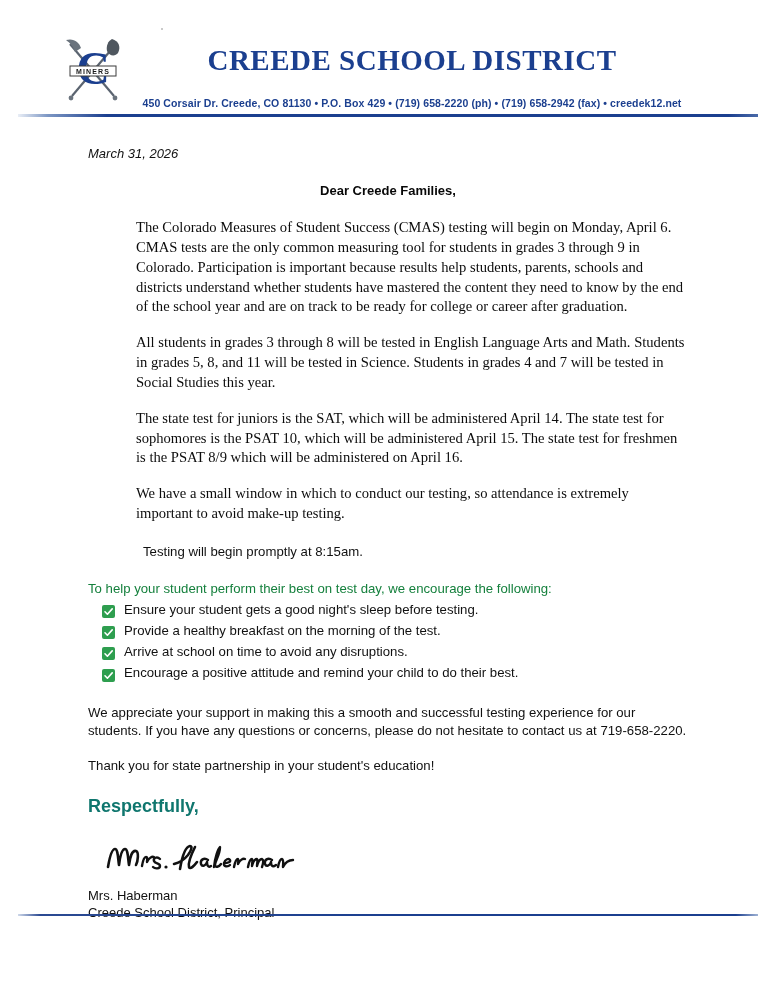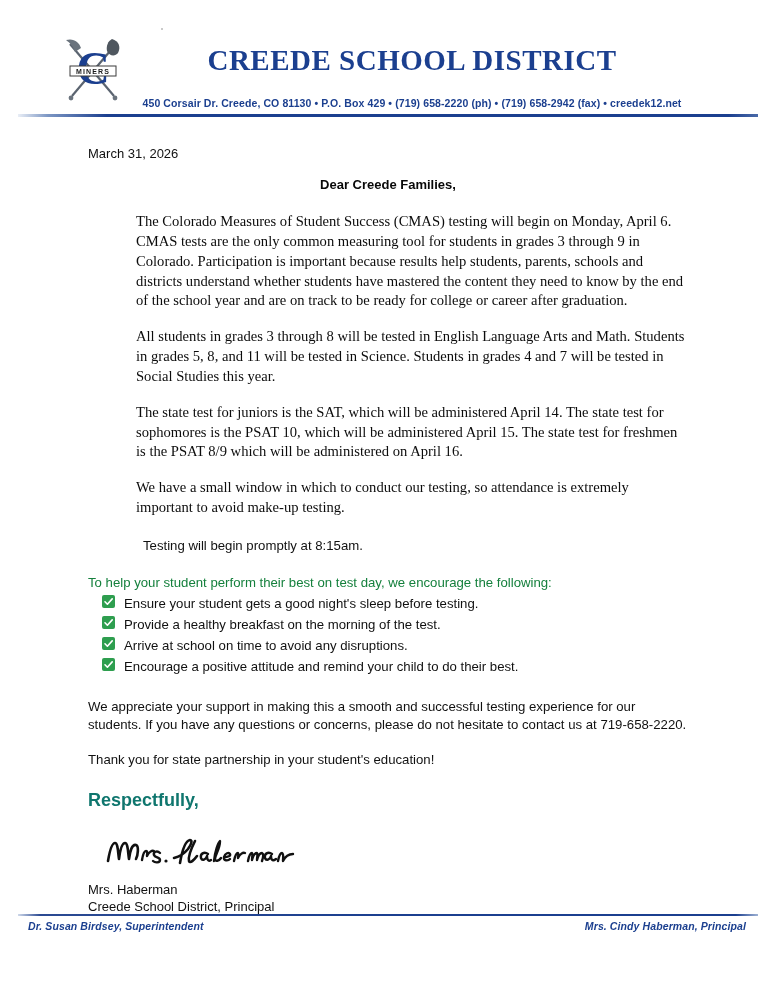--- a/index.html
+++ b/index.html
@@ -76,21 +76,22 @@
   .letter-body {
     position: absolute;
     left: 88px;
     top: 146px;
     width: 600px;
   }
   .date-line {
     font-family: "Liberation Sans", sans-serif;
     font-size: 13px;
     color: #111;
-    margin-bottom: 16px;
+    margin-bottom: 22px;
+    font-style: italic;
   }
   .salutation {
     font-family: "Liberation Sans", sans-serif;
     font-size: 13px;
     font-weight: bold;
     color: #080808;
     margin-bottom: 20px;
     text-align: center;
   }
   .serif-para {
@@ -124,21 +125,21 @@
     color: #15803d;
     margin-bottom: 5px;
   }
   .check-list {
     list-style: none;
     margin: 0 0 22px 0;
     padding: 0;
   }
   .check-item {
     display: flex;
-    align-items: flex-start;
+    align-items: flex-end;
     margin: 0 0 4px 14px;
     font-family: "Liberation Sans", sans-serif;
     font-size: 13.2px;
     color: #111;
     line-height: 1.3;
   }
   .check-box {
     flex: 0 0 auto;
     width: 13px;
     height: 13px;
@@ -337,18 +338,14 @@
       </svg>
     </div>
 
     <div class="signer">
       <div>Mrs. Haberman</div>
       <div>Creede School District, Principal</div>
     </div>
   </div>
 
   <div class="footer-rule"></div>
-  <div class="footer">
-    <div class="footer-name">Dr. Susan Birdsey, Superintendent</div>
-    <div class="footer-name">Mrs. Cindy Haberman, Principal</div>
-  </div>
 
 </div>
 
 </body></html>

